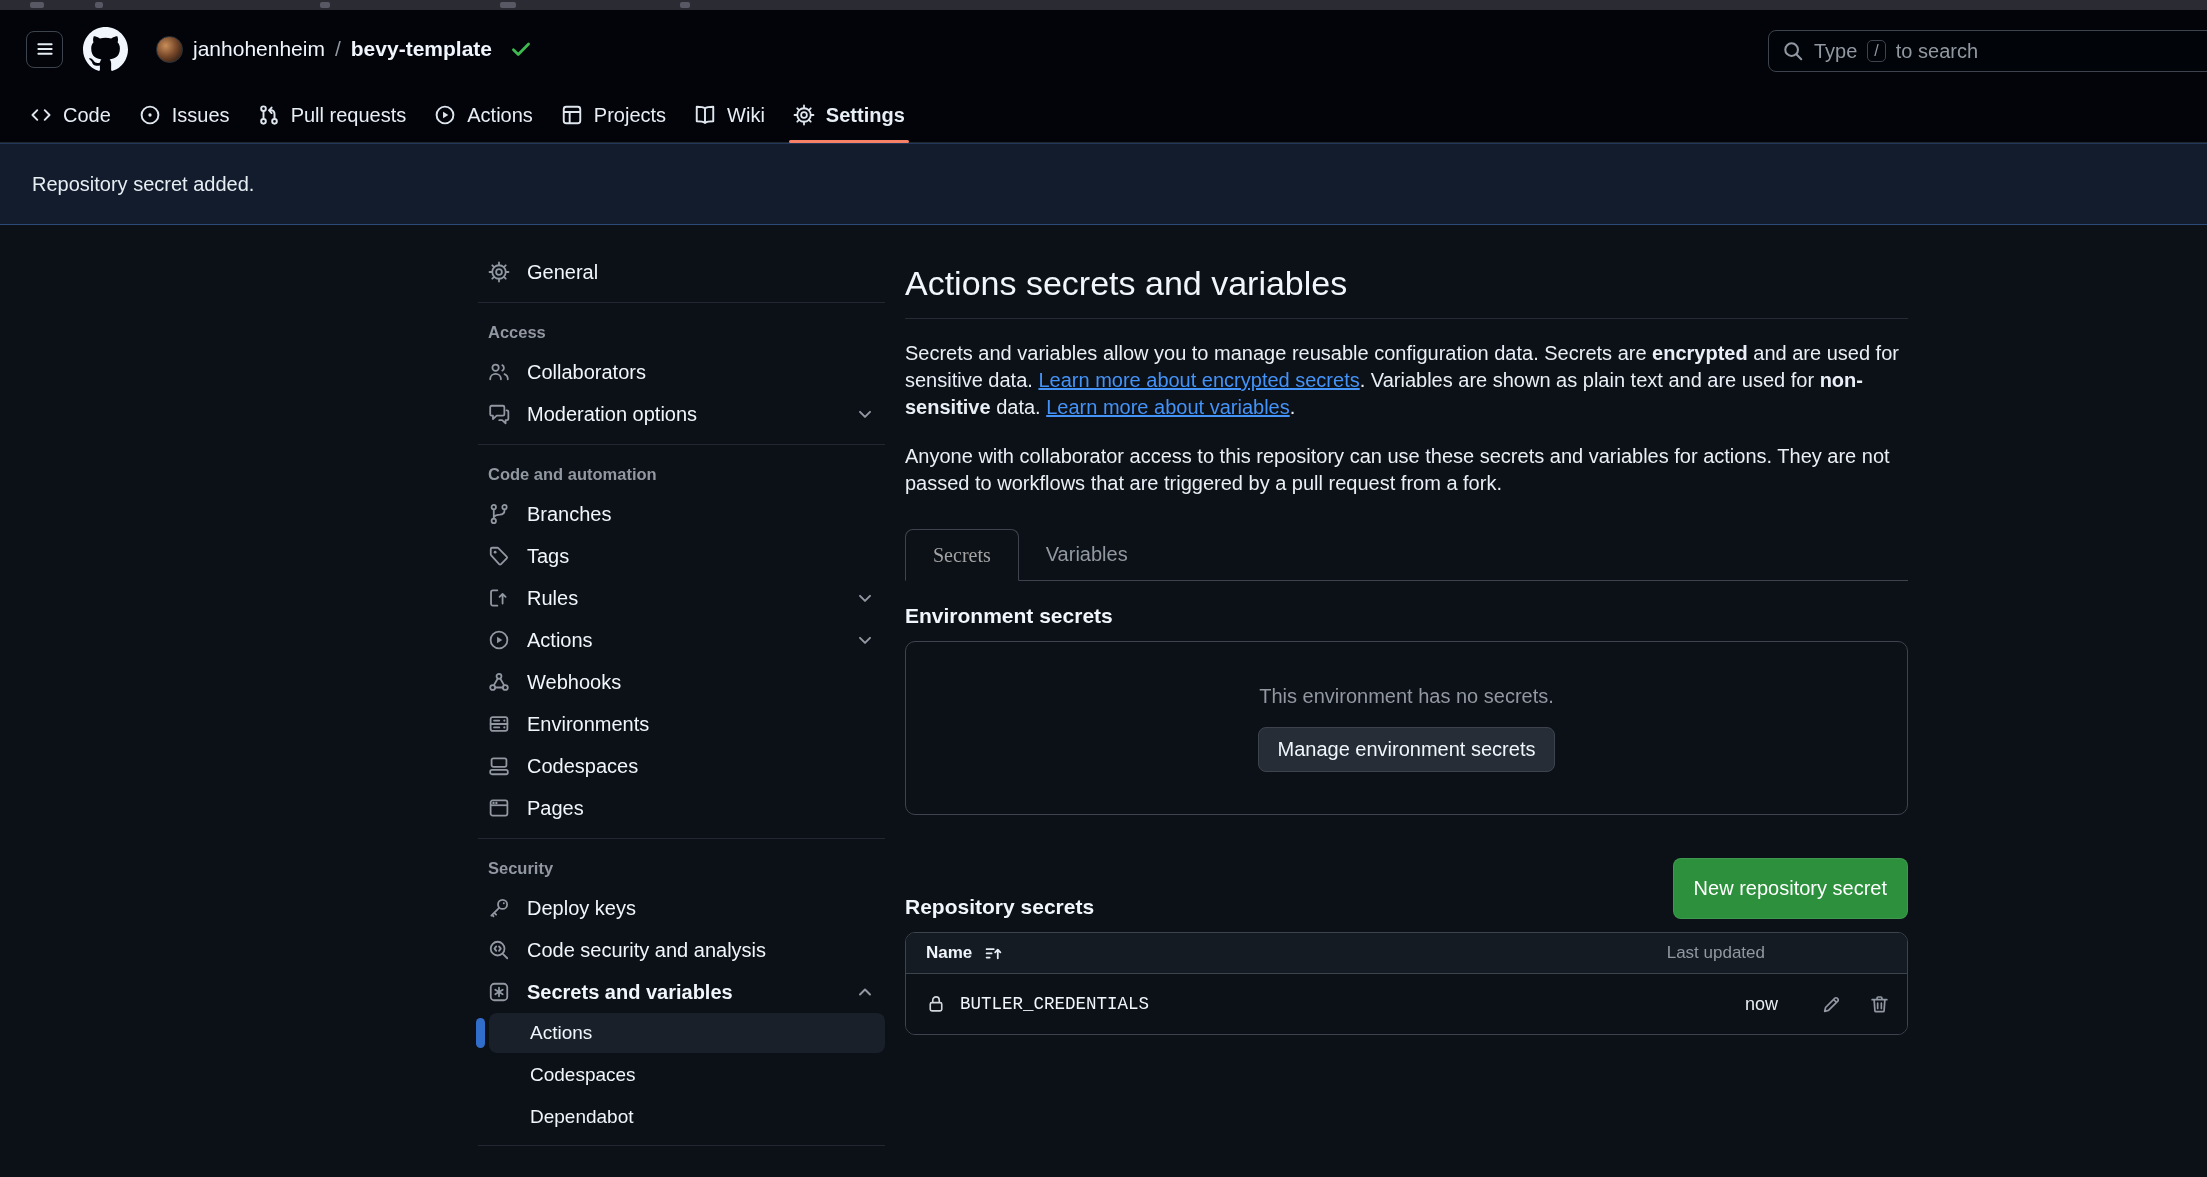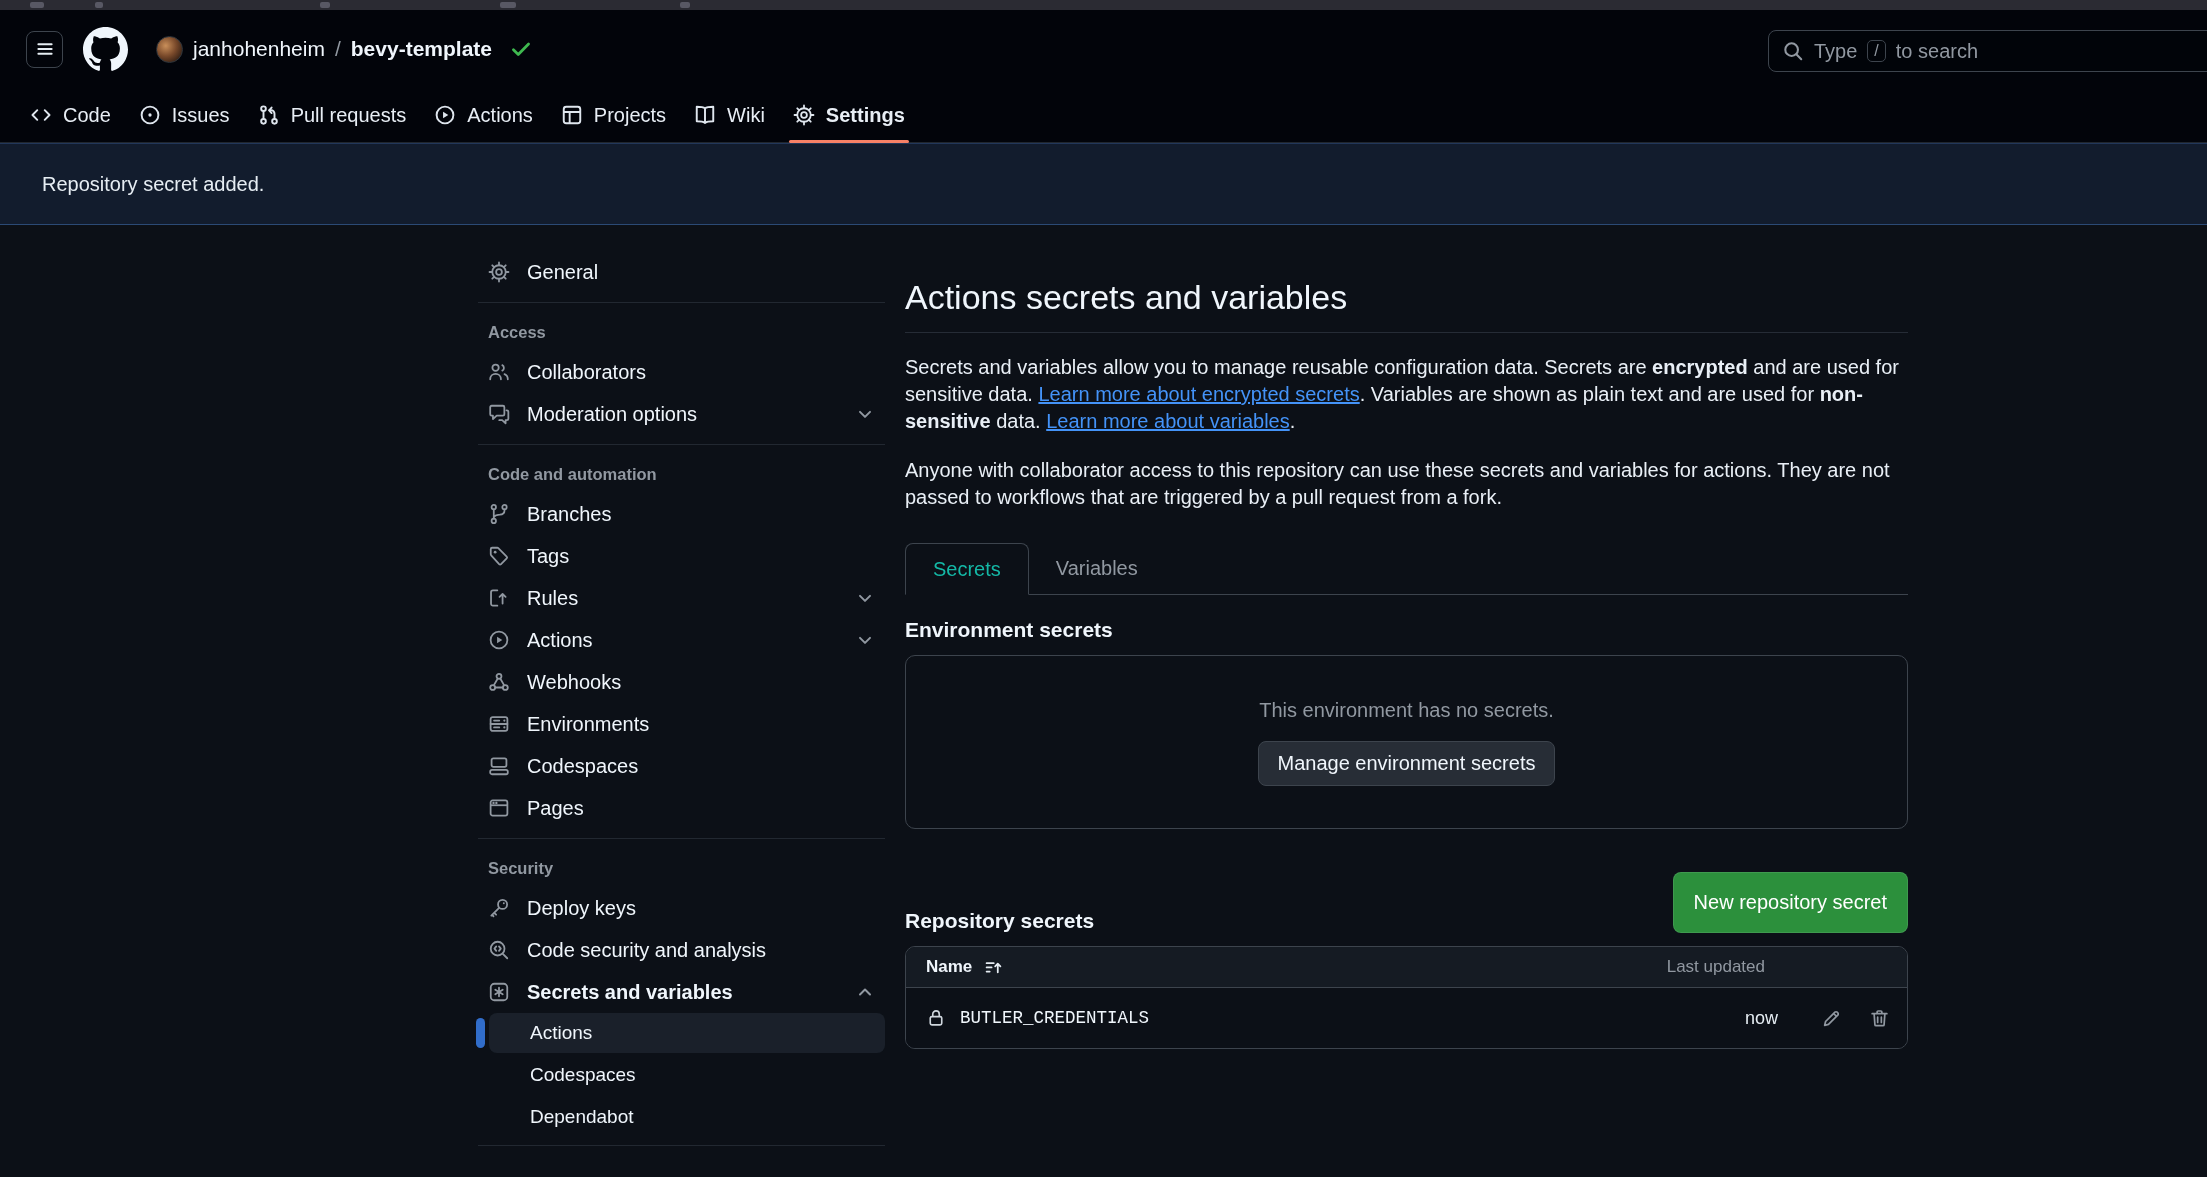--- a/index.html
+++ b/index.html
@@ -32,46 +32,46 @@
   .search-box { position:absolute; left:1768px; top:20px; width:470px; height:42px; border:1px solid #3d444d; border-radius:8px; background:#010409; display:flex; align-items:center; gap:10px; padding:0 13px; color:#9198a1; font-size:20px; cursor:text; }
   .slash-key { border:1px solid #3d444d; border-radius:5px; font-size:16px; padding:0 6px; line-height:20px; color:#9198a1; }
 
   
   .nav-bar { position:absolute; top:88px; left:0; right:0; height:55px; background:#02040a; border-bottom:1px solid #20262e; display:flex; align-items:stretch; padding:0 16px; }
   .nav-item { display:flex; align-items:center; gap:11px; padding:0 14px; font-size:20px; color:#e8eef5; position:relative; cursor:pointer; }
   .nav-item.active { font-weight:700; }
   .nav-item.active::after { content:""; position:absolute; left:10px; right:10px; bottom:-1px; height:3px; background:#f78166; border-radius:3px; }
 
   
-  .flash { position:absolute; top:143px; left:0; right:0; height:82px; background:#121c2d; border-top:1px solid #22375a; border-bottom:1px solid #2b4a75; display:flex; align-items:center; padding:0 42px; font-size:20px; color:#e6edf3; }
+  .flash { position:absolute; top:143px; left:0; right:0; height:82px; background:#121c2d; border-top:1px solid #22375a; border-bottom:1px solid #2b4a75; display:flex; align-items:center; padding:0 32px; font-size:20px; color:#e6edf3; }
 
   
   .sidebar { position:absolute; left:478px; top:247px; width:407px; }
   .side-item { display:flex; align-items:center; gap:17px; height:42px; padding:0 10px; font-size:20px; border-radius:8px; color:#f0f6fc; cursor:pointer; }
   .side-item .chev { margin-left:auto; }
   .side-item.bold { font-weight:700; }
   .side-divider { border-top:1px solid #222831; margin:9px 0; }
   .side-header { font-size:16.5px; font-weight:700; color:#9198a1; padding:11px 10px 9px; }
   .sub-wrap { position:relative; }
   .side-sub { display:flex; align-items:center; height:40px; padding-left:52px; font-size:19px; color:#f0f6fc; border-radius:8px; cursor:pointer; }
   .side-sub.active { background:#1a202a; margin-left:11px; padding-left:41px; }
   .active-bar { position:absolute; left:-2px; top:5px; width:9px; height:30px; background:#316dca; border-radius:5px; }
 
   
-  .content { position:absolute; left:905px; top:261px; width:1003px; }
+  .content { position:absolute; left:905px; top:247px; width:1003px; }
   .page-title { font-size:34px; font-weight:400; margin-top:16px; line-height:40px; }
   .title-rule { border:none; border-top:1px solid #262c36; margin-top:15px; }
   .desc { font-size:20px; line-height:27px; color:#e9eff6; margin-top:21px; }
   .desc + .desc { margin-top:22px; }
   .desc a { color:#4493f8; text-decoration:underline; cursor:pointer; }
   .desc b { font-weight:700; }
 
   .tabs { margin-top:31px; display:flex; align-items:flex-end; border-bottom:1px solid #3d444d; height:53px; }
   .tab { display:flex; align-items:center; font-size:20px; padding:0 27px; height:52px; cursor:pointer; }
-  .tab.active { border:1px solid #3d444d; border-bottom:1px solid #0c1017; background:#0c1017; border-radius:8px 8px 0 0; margin-bottom:-1px; color:#14b8a6; }
+  .tab.active { border:1px solid #3d444d; border-bottom:1px solid #0c1017; background:#0c1017; border-radius:8px 8px 0 0; margin-bottom:-1px; color:#a3a3a3;font-family:Liberation Serif, serif; }
   .tab.inactive { color:#9198a1; }
 
   .section-heading { font-size:21px; font-weight:700; margin-top:23px; }
   .env-box { margin-top:13px; border:1px solid #3d444d; border-radius:10px; height:174px; display:flex; flex-direction:column; align-items:center; justify-content:center; gap:19px; }
   .env-empty { color:#9198a1; font-size:20px; }
   .btn-secondary { background:#272d36; border:1px solid #3d444d; border-radius:8px; padding:10px 19px; font-size:20px; color:#f0f6fc; font-family:inherit; cursor:pointer; }
 
   .repo-head { margin-top:43px; display:flex; align-items:flex-end; justify-content:space-between; }
   .btn-primary { background:#2c903c; border:1px solid rgba(240,246,252,0.1); border-radius:8px; padding:18px 20px; font-size:20px; color:#ffffff; font-family:inherit; cursor:pointer; }
 

